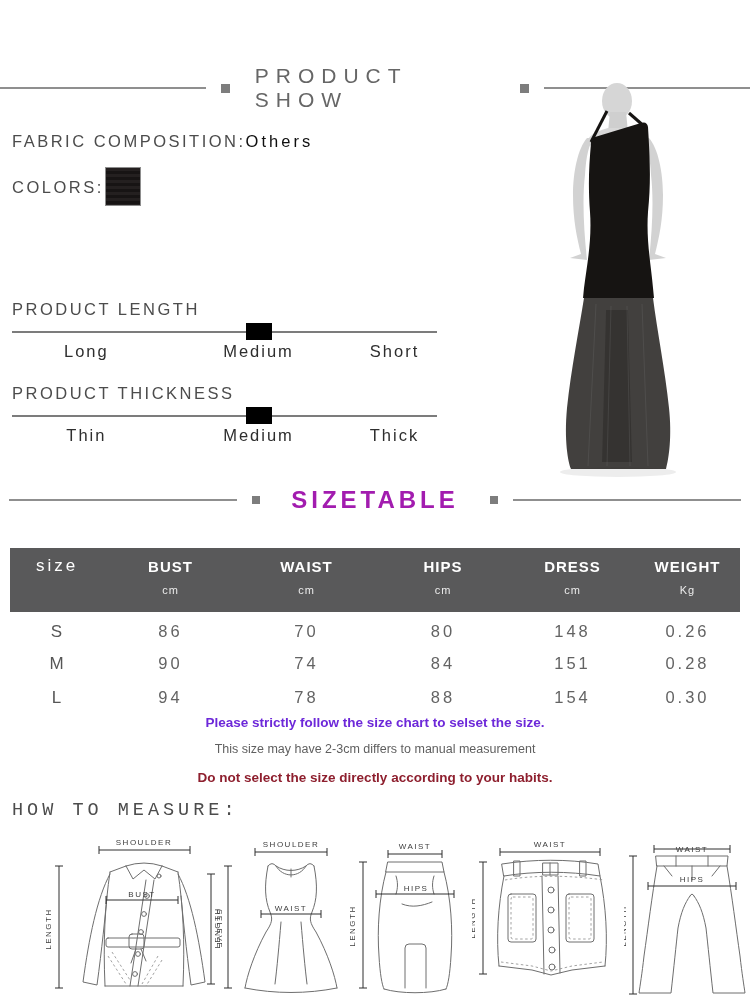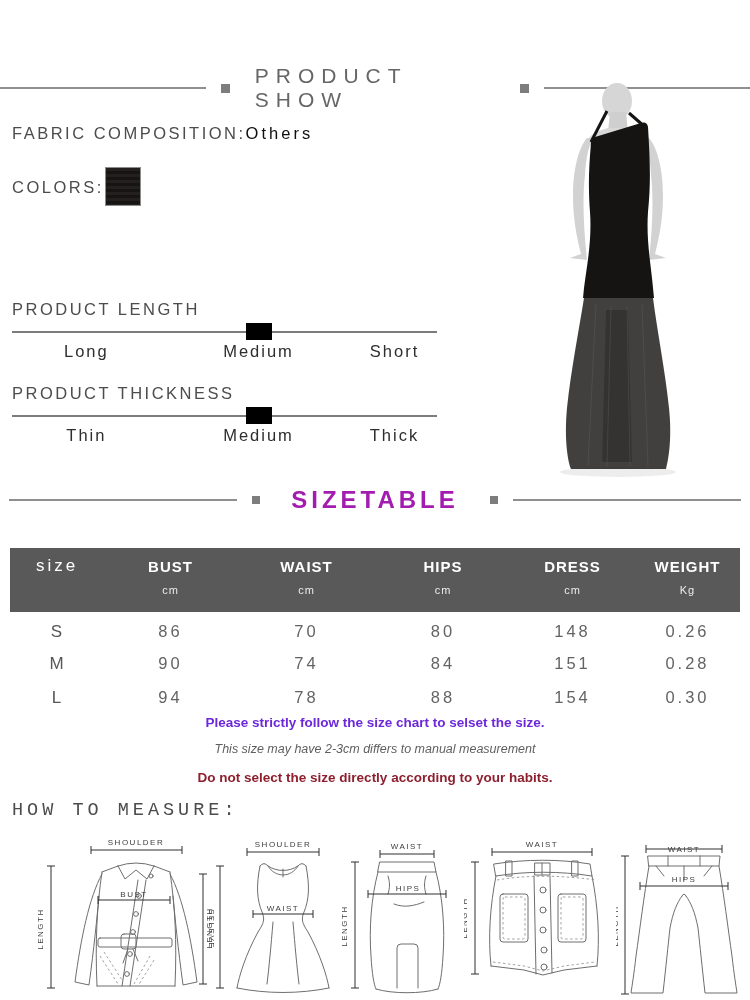--- a/index.html
+++ b/index.html
@@ -14,21 +14,21 @@
   .deco-a .t{font-size:21px;letter-spacing:7px;color:#666;margin:0 10px;}
   .deco-b{top:486px;}
   .deco-b .line{width:228px;}
   .deco-b .t{font-size:24px;letter-spacing:4px;color:#a21caf;font-weight:700;margin:0 16px;}
   .deco-b .sq{width:8px;height:8px;}
   
   .inforow{position:absolute;left:12px;white-space:nowrap;font-size:16.5px;
            letter-spacing:2.5px;color:#4c4c4c;}
   .inforow .val{color:#0f0f0f;letter-spacing:3px;font-weight:500;}
   #row-name{top:94px;}
-  #row-fabric{top:124px;text-align:right;}
+  #row-fabric{top:132px;text-align:right;}
   #row-colors{top:178px;}
   .swatch{position:absolute;left:105px;top:167px;width:34px;height:37px;border:1px solid #8d8d8d;
           background:repeating-linear-gradient(180deg,#242020 0 3px,#171414 3px 6px);}
   
   .attr{position:absolute;left:12px;width:425px;}
   #attr-style{top:213px;}
   #attr-length{top:300px;}
   #attr-thickness{top:384px;}
   .attr-title{font-size:16.5px;letter-spacing:2.5px;color:#4c4c4c;height:20px;}
   .attr-line{position:relative;height:2px;background:#7c7c7c;margin-top:11px;}
@@ -48,26 +48,26 @@
   .tbl-head .c.h{font-size:15px;font-weight:700;letter-spacing:1px;}
   .tbl-head .c.u{font-size:11px;color:#ececec;letter-spacing:1px;align-items:flex-start;}
   .tbl-row{position:absolute;left:10px;width:730px;display:grid;
            grid-template-columns:94px 133px 139px 134px 125px 105px;
            font-size:16.5px;letter-spacing:3px;color:#636363;}
   .tbl-row div{text-align:center;}
   .tbl-row .sz{color:#565656;font-size:17px;letter-spacing:1px;}
   #r0{top:622px;} #r1{top:654px;} #r2{top:688px;}
   
   .note{position:absolute;left:0;width:100%;text-align:center;}
-  #note-gray{top:742px;font-size:12.5px;color:#5f5f5f;font-style:italic;}
+  #note-gray{top:742px;font-size:12.5px;color:#5f5f5f;}
   #note-red1{top:715px;font-size:13.5px;font-weight:600;color:#6d28d9;}
   #note-red2{top:770px;font-size:13.5px;font-weight:600;color:#8e1f2e;}
   
   .htm-title{position:absolute;left:12px;top:800px;font-size:18.5px;letter-spacing:4px;color:#4c4c4c;font-weight:500;font-family:Liberation Mono, monospace;}
-  .diagrams{position:absolute;left:4px;top:836px;width:620px;height:164px;}
+  .diagrams{position:absolute;left:12px;top:836px;width:620px;height:164px;}
   .diagrams svg{position:absolute;top:0;}
   #d-jacket{left:30px;} #d-dress{left:203px;} #d-skirt{left:338px;} #d-mini{left:460px;} #d-pants{left:612px;}
   .sk{stroke:#6e6e6e;fill:none;stroke-width:1;stroke-linecap:round;stroke-linejoin:round;}
   .skd{stroke:#8a8a8a;fill:none;stroke-width:0.8;stroke-dasharray:2.5,2.5;}
   .ms{stroke:#2f2f2f;fill:none;stroke-width:1;}
   .lbl{font-size:8px;letter-spacing:1.5px;fill:#3c3c3c;font-family:"Liberation Sans",sans-serif;}
 </style>
 </head>
 <body>
 

